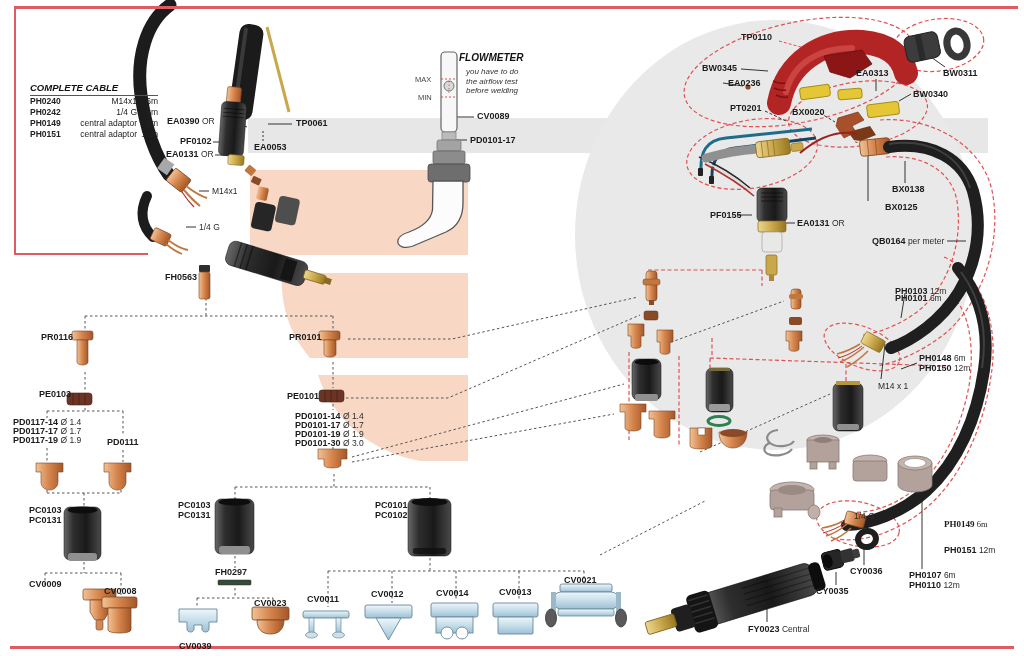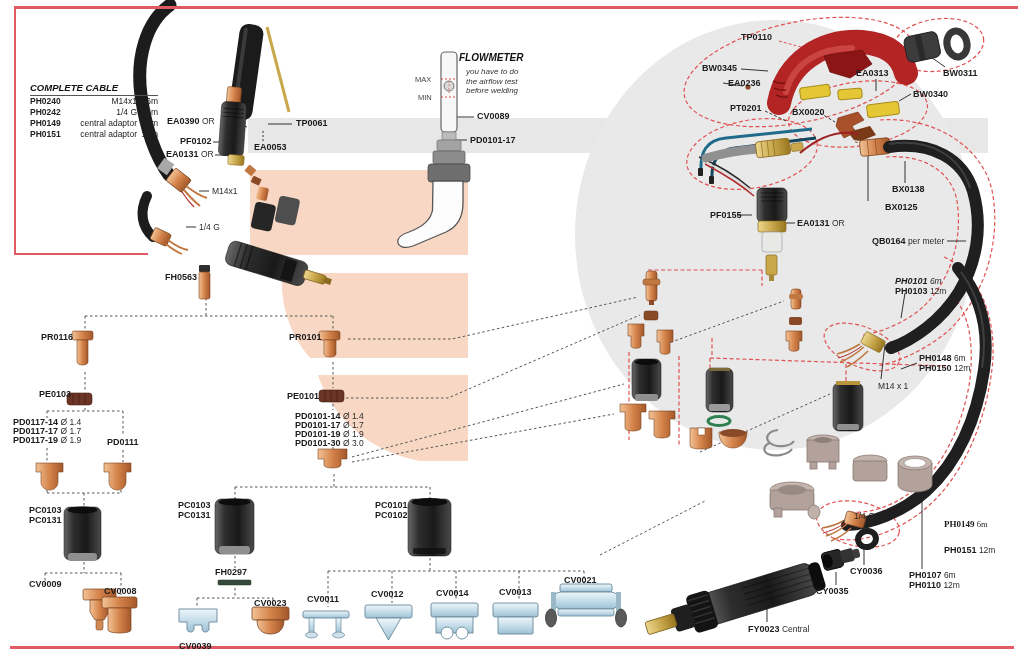--- a/index.html
+++ b/index.html
@@ -389,21 +389,21 @@
   <div class="lbl" style="left:856px;top:69px;"><b>EA0313</b></div>
   <div class="lbl" style="left:943px;top:69px;"><b>BW0311</b></div>
   <div class="lbl" style="left:913px;top:90px;"><b>BW0340</b></div>
   <div class="lbl" style="left:730px;top:104px;"><b>PT0201</b></div>
   <div class="lbl" style="left:792px;top:108px;"><b>BX0020</b></div>
   <div class="lbl" style="left:892px;top:185px;"><b>BX0138</b></div>
   <div class="lbl" style="left:865px;top:203px;padding-left:20px;"><b>BX0125</b></div>
   <div class="lbl" style="left:710px;top:211px;"><b>PF0155</b></div>
   <div class="lbl" style="left:797px;top:219px;"><b>EA0131</b><span> OR</span></div>
   <div class="lbl" style="left:872px;top:237px;"><b>QB0164</b><span> per meter</span></div>
-  <div class="lbl" style="left:895px;top:277px;font-style:italic;"><b>PH0101</b><span> 6m</span></div>
+  <div class="lbl" style="left:895px;top:294px;"><b>PH0101</b><span> 6m</span></div>
   <div class="lbl" style="left:895px;top:287px;"><b>PH0103</b><span> 12m</span></div>
   <div class="lbl" style="left:919px;top:354px;"><b>PH0148</b><span> 6m</span></div>
   <div class="lbl" style="left:919px;top:364px;"><b>PH0150</b><span> 12m</span></div>
   <div class="lbl plain" style="left:878px;top:382px;">M14 x 1</div>
   <div class="lbl plain" style="left:854px;top:512px;">1/4 G</div>
   <div class="lbl" style="left:944px;top:520px;font-family:Liberation Serif, serif;"><b>PH0149</b><span> 6m</span></div>
   <div class="lbl" style="left:944px;top:546px;"><b>PH0151</b><span> 12m</span></div>
   <div class="lbl" style="left:850px;top:567px;"><b>CY0036</b></div>
   <div class="lbl" style="left:909px;top:571px;"><b>PH0107</b><span> 6m</span></div>
   <div class="lbl" style="left:909px;top:581px;"><b>PH0110</b><span> 12m</span></div>

